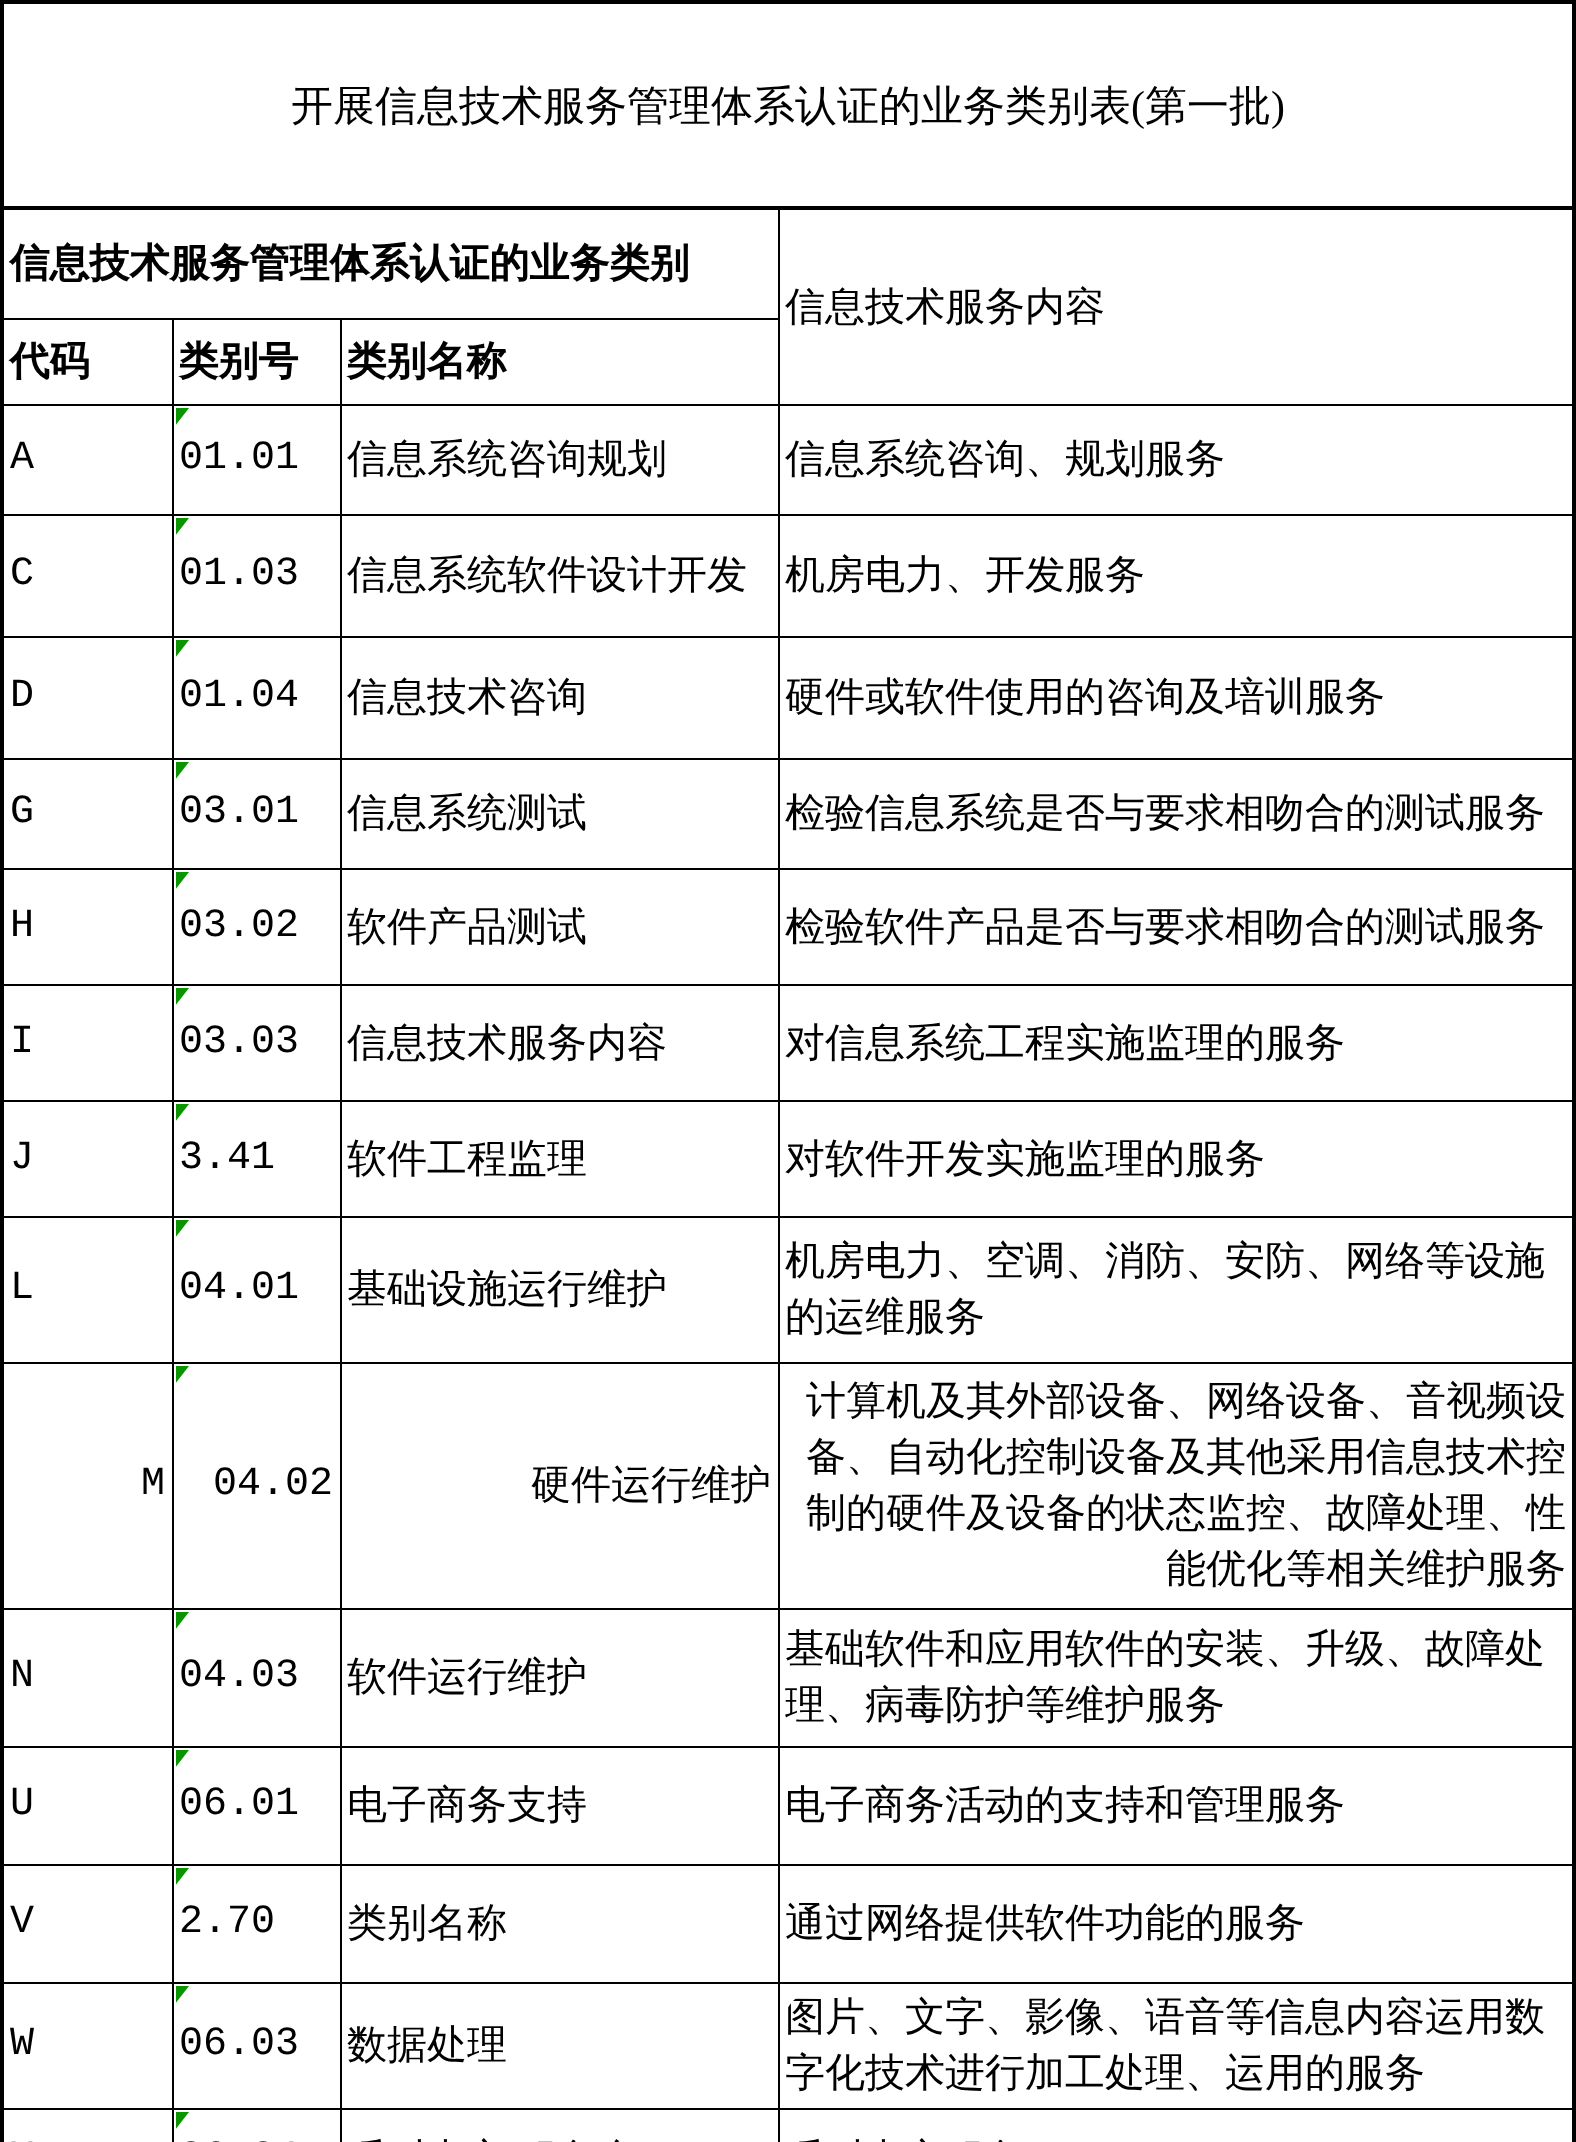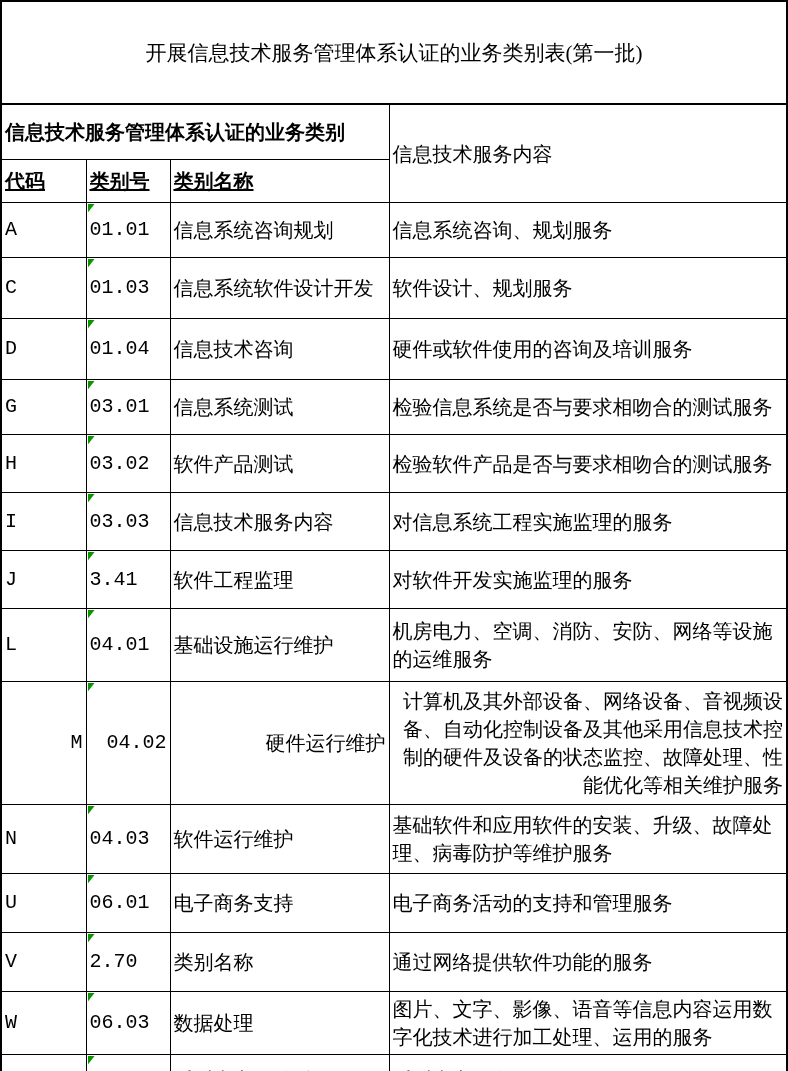--- a/index.html
+++ b/index.html
@@ -34,21 +34,21 @@
   
   tr.title-row td {
     height: 99px;
     text-align: center;
     font-weight: normal;
     font-size: 21px;
     border-bottom: 2px solid #000000;
   }
   
   tr.hrow1 td { height: 52px; margin-top: 28px; }
-  tr.hrow2 td { height: 40px; text-decoration: underline; }
+  tr.hrow2 td { height: 40px; }
   td.group-hd {
     font-weight: bold;
     border-bottom: 2px solid #000000;
     padding-left: 4px;
   }
   td.content-hd {
     font-weight: normal;
     border-bottom: 2px solid #000000;
     padding-left: 4px;
   }
@@ -132,21 +132,21 @@
     <td class="c-name">信息系统咨询规划</td>
     <td class="c-content">信息系统咨询、规划服务</td>
   </tr>
         <tr>
     <td class="c-code">C</td>
     <td class="c-num">
       <span class="tri"></span>
       <span class="numtxt">01.03</span>
     </td>
     <td class="c-name">信息系统软件设计开发</td>
-    <td class="c-content">软件设计、规划服务</td>
+    <td class="c-content">机房电力、开发服务</td>
   </tr>
         <tr>
     <td class="c-code">D</td>
     <td class="c-num">
       <span class="tri"></span>
       <span class="numtxt">01.04</span>
     </td>
     <td class="c-name">信息技术咨询</td>
     <td class="c-content">硬件或软件使用的咨询及培训服务</td>
   </tr>

